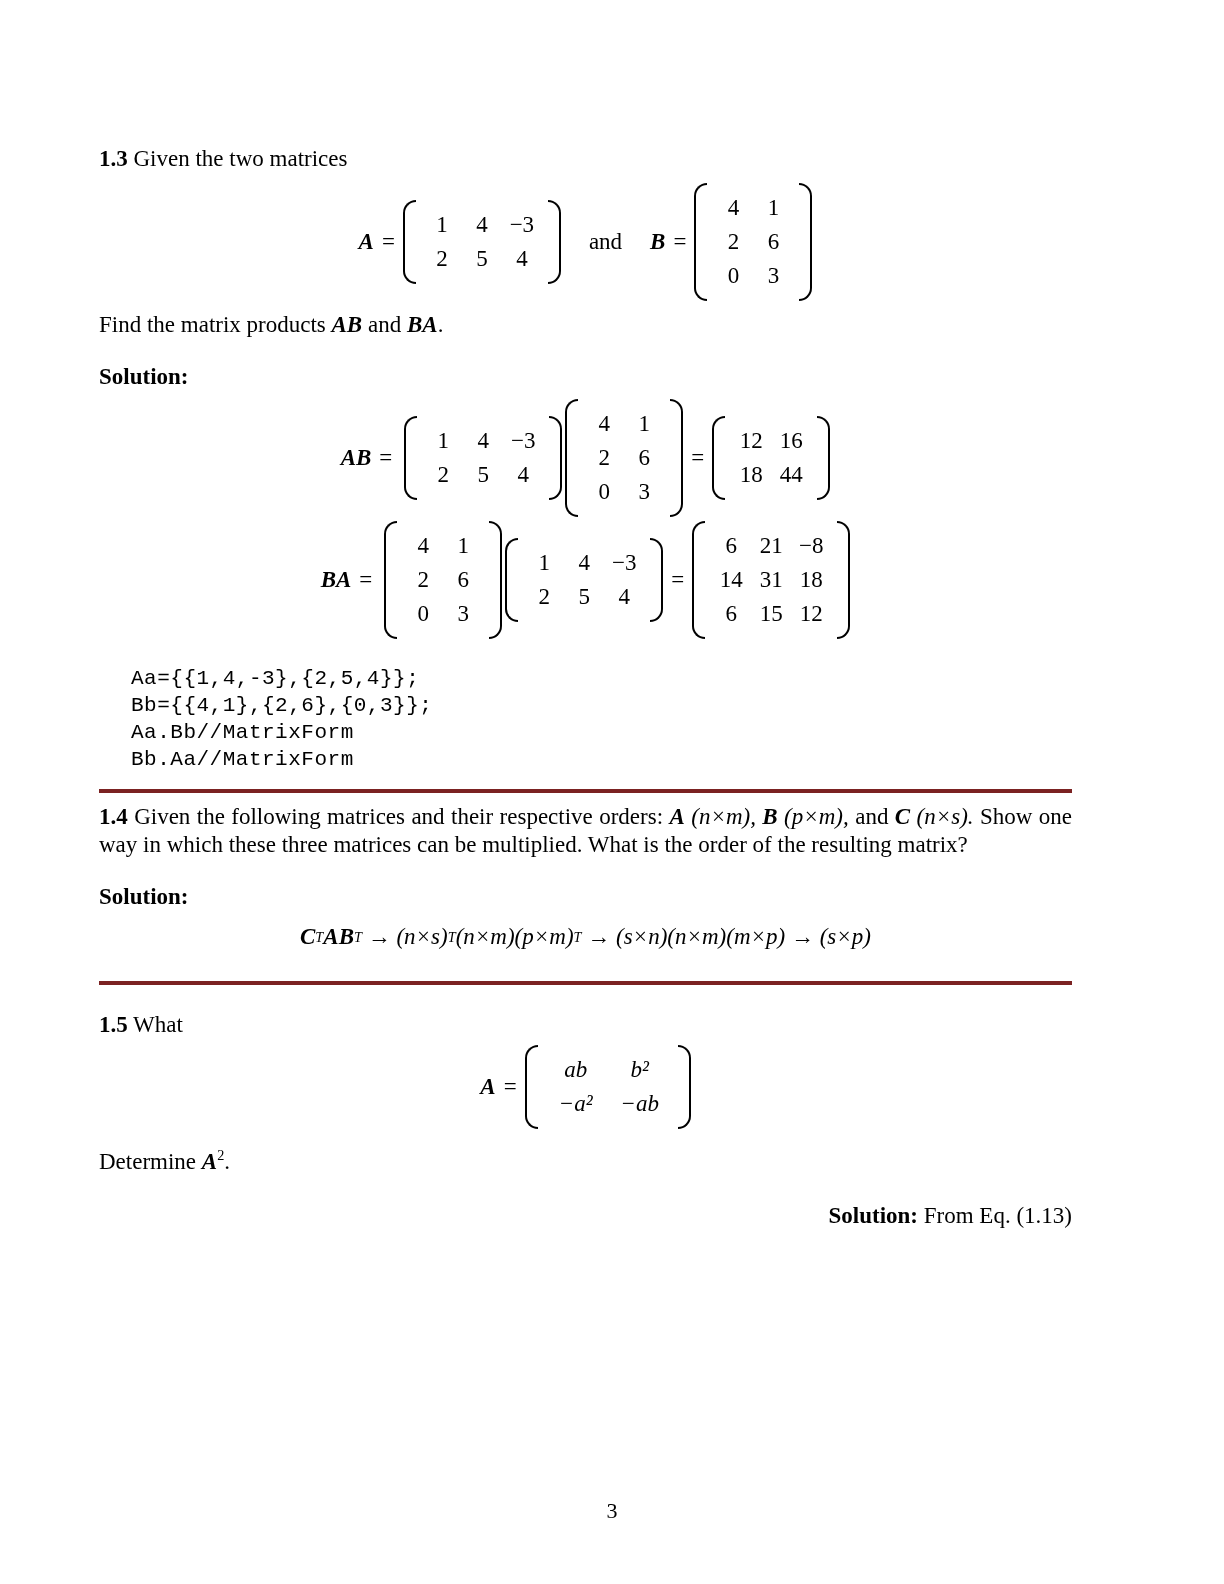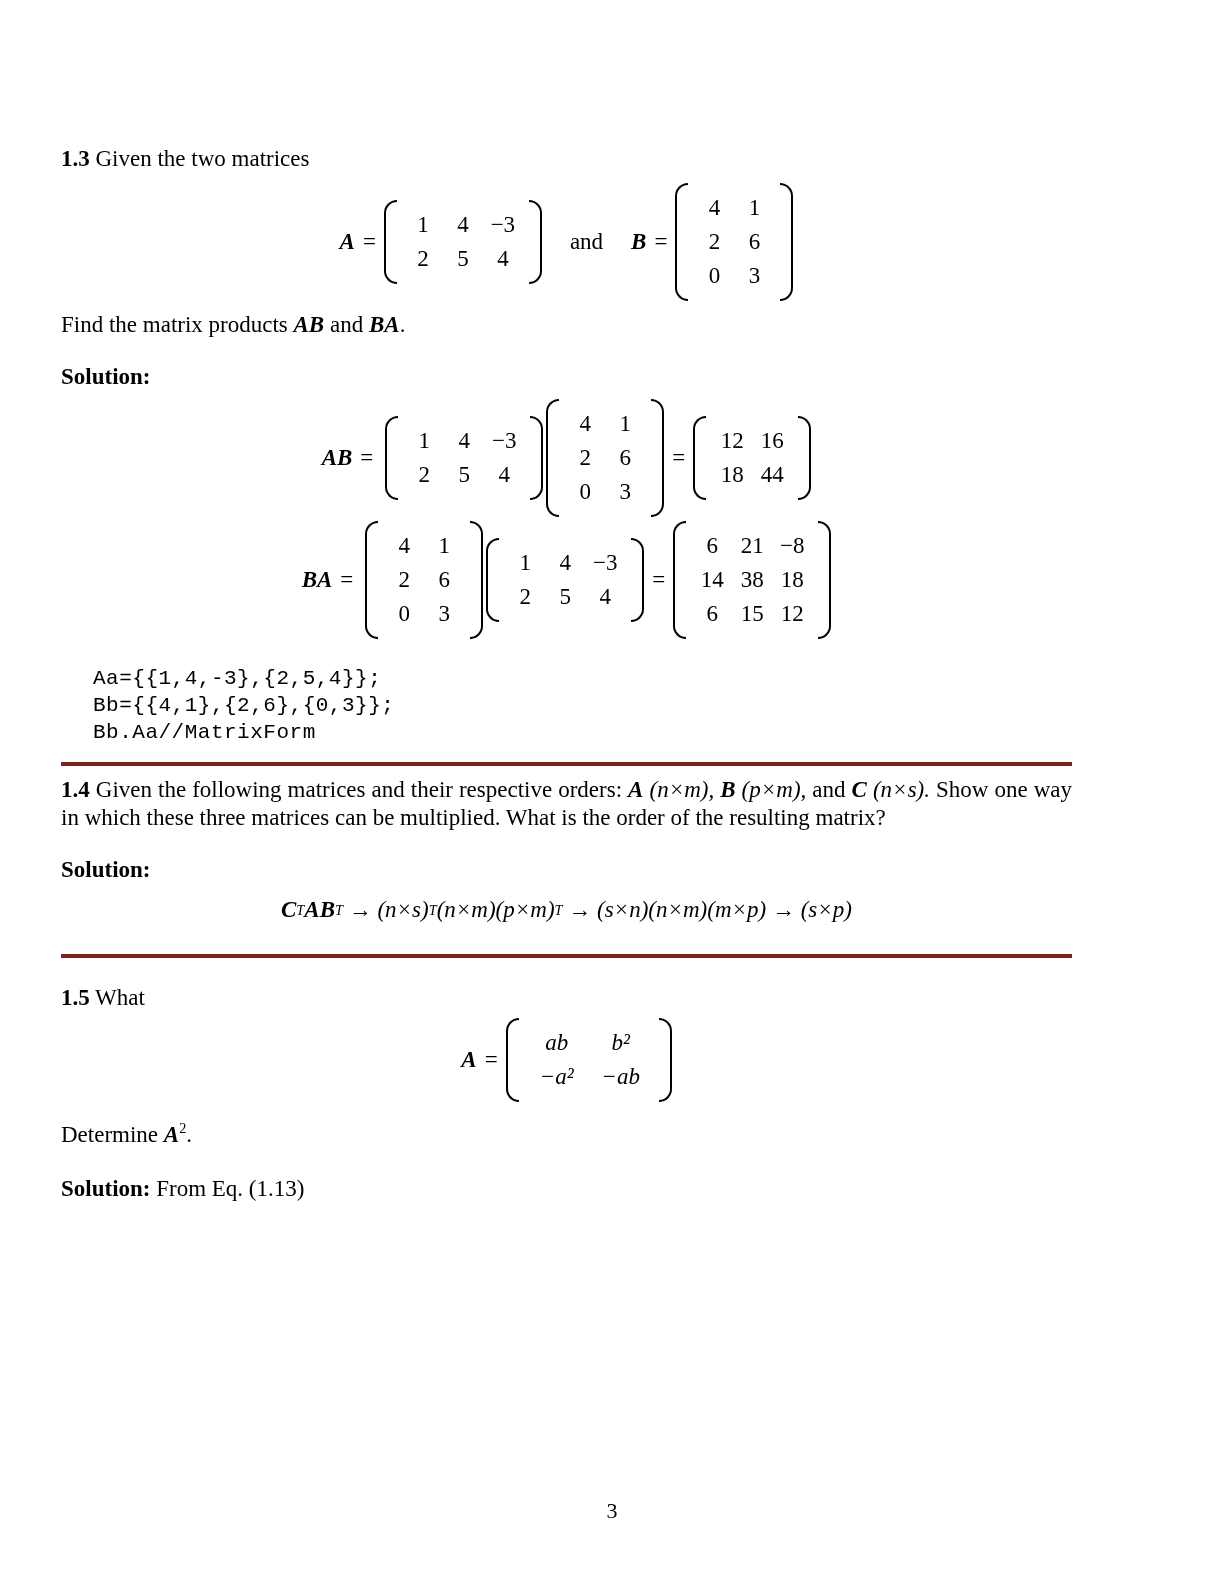--- a/index.html
+++ b/index.html
@@ -1,19 +1,19 @@
 <!DOCTYPE html>
 <html><head>
 <meta charset="utf-8">
 <style>
   * { margin:0; padding:0; box-sizing:border-box; }
   html,body { background:#ffffff; }
   body { width:1224px; height:1584px; font-family:"Liberation Serif", serif; color:#000; }
   .page { position:relative; width:1224px; height:1584px; background:#ffffff; overflow:hidden; }
-  .content { padding:145px 152px 0 61px; font-size:23px; line-height:28px; }
+  .content { padding:145px 152px 0 99px; font-size:23px; line-height:28px; }
 
   .b  { font-weight:bold; }
   .i  { font-style:italic; }
   .bi { font-weight:bold; font-style:italic; }
 
   .equation { display:flex; align-items:center; justify-content:center; }
   .eq-group { display:inline-flex; align-items:center; }
 
   .matrix { display:inline-flex; align-items:stretch; }
   .mbody  { display:flex; flex-direction:column; justify-content:center; padding:8px 6px; }
@@ -42,21 +42,21 @@
   .rule-1 { margin-top:16px; }
   .rule-2 { margin-top:30px; }
 
   .para-14    { text-align:justify; margin-top:10px;font-family:Liberation Serif, serif; }
   .solution-14 { margin-top:24px; }
   .eq-14      { margin-top:12px; }
 
   .heading-15 { margin-top:26px; }
   .eq-15      { margin-top:6px; }
   .line-determine { margin-top:12px; }
-  .solution-15 { margin-top:26px; }
+  .solution-15 { margin-top:26px;text-align:right; }
 
   sup { font-size:0.62em; }
 
   .page-number { position:absolute; left:0; right:0; top:1498px; text-align:center; font-size:22px; }
 </style>
 </head>
 <body>
 
 <div class="page">
   <div class="content">
@@ -206,36 +206,37 @@
       <span class="matrix">
         <span class="paren l"></span>
         <span class="mbody">
             <span class="mrow">
               <span class="mcell">6</span>
               <span class="mcell">21</span>
               <span class="mcell">−8</span>
             </span>
             <span class="mrow">
               <span class="mcell">14</span>
-              <span class="mcell">38</span>
+              <span class="mcell">31</span>
               <span class="mcell">18</span>
             </span>
             <span class="mrow">
               <span class="mcell">6</span>
               <span class="mcell">15</span>
               <span class="mcell">12</span>
             </span>
           </span>
         <span class="paren r"></span>
       </span>
     </div>
 
     <div class="code">
       <div>Aa={{1,4,-3},{2,5,4}};</div>
       <div>Bb={{4,1},{2,6},{0,3}};</div>
+      <div>Aa.Bb//MatrixForm</div>
       <div>Bb.Aa//MatrixForm</div>
     </div>
 
     <div class="rule rule-1"></div>
 
     <p class="para-14"><span class="b">1.4</span> <span>Given the following matrices and their respective orders:</span> <span class="bi">A</span> <span class="i">(n×m),</span> <span class="bi">B</span> <span class="i">(p×m),</span> <span>and</span> <span class="bi">C</span> <span class="i">(n×s).</span> <span>Show one way in which these three matrices can be multiplied.  What is the order of the resulting matrix?</span></p>
 
     <p class="solution-14"><span class="b">Solution:</span></p>
 
     <div class="equation eq-14">

